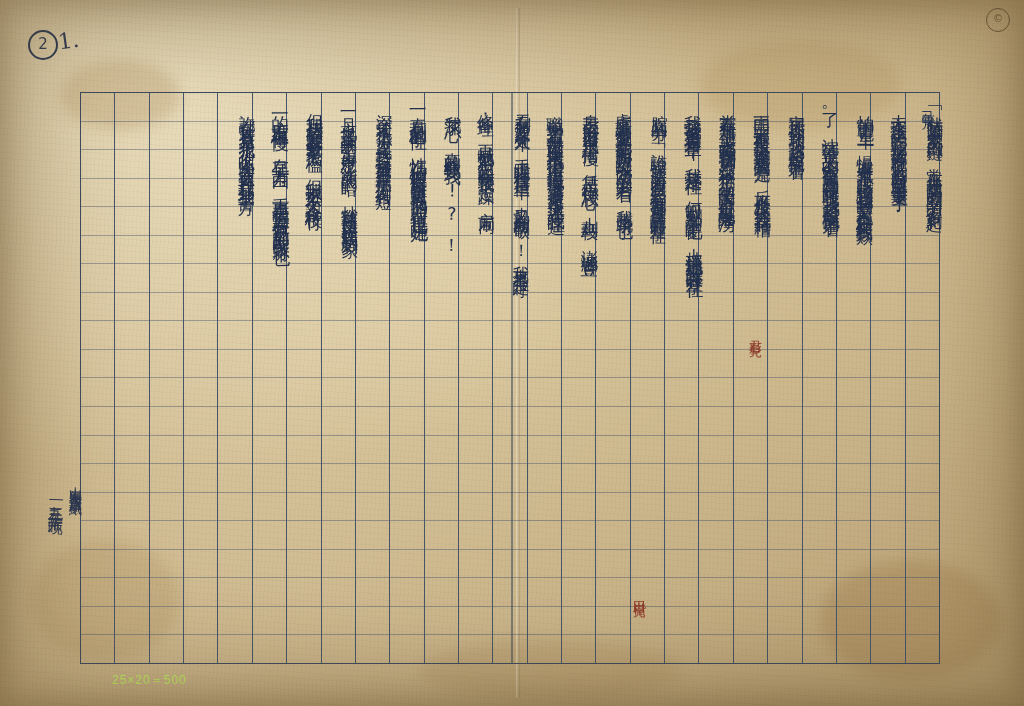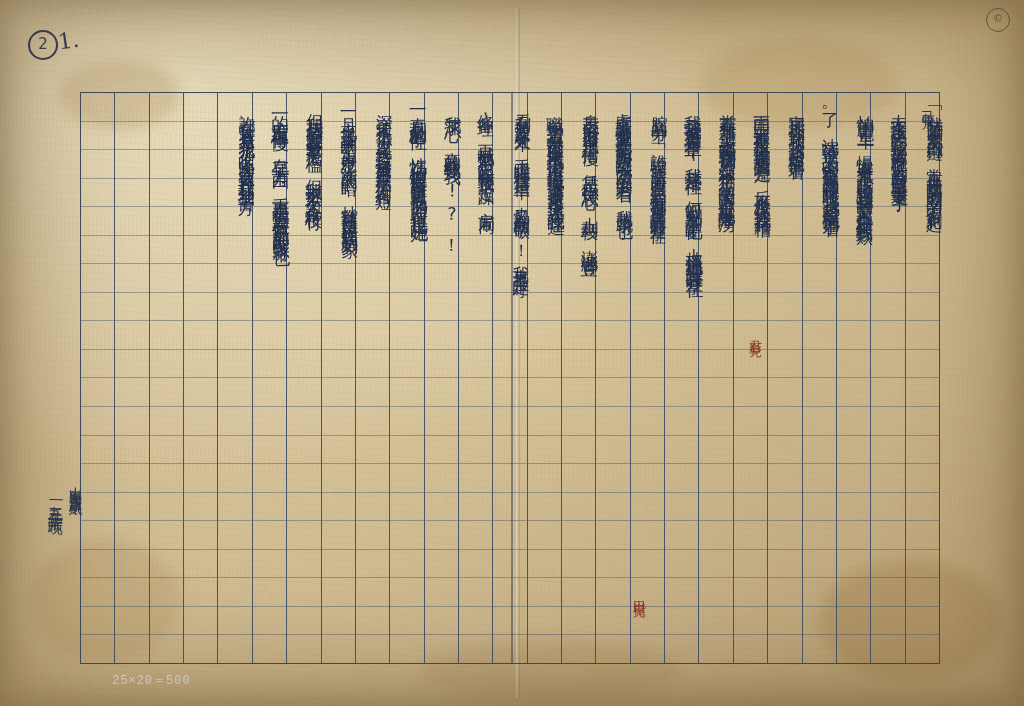--- a/index.html
+++ b/index.html
@@ -152,24 +152,24 @@
     border-radius: 50%;
     color: #6b5b3f;
     font-size: 10px;
     line-height: 20px;
     text-align: center;
   }
   .grid-caption {
     position: absolute;
     left: 112px;
     top: 672px;
-    color: #e5e5e5;
+    color: #bef264;
     font-size: 12px;
     letter-spacing: 1px;
-    font-family: Liberation Mono, monospace;
+    font-family: Liberation Sans, sans-serif;
   }
   .footer-vert {
     position: absolute;
     writing-mode: vertical-rl;
     text-orientation: upright;
     color: #2a3752;
     white-space: nowrap;
   }
   .pub {
     left: 66px;

